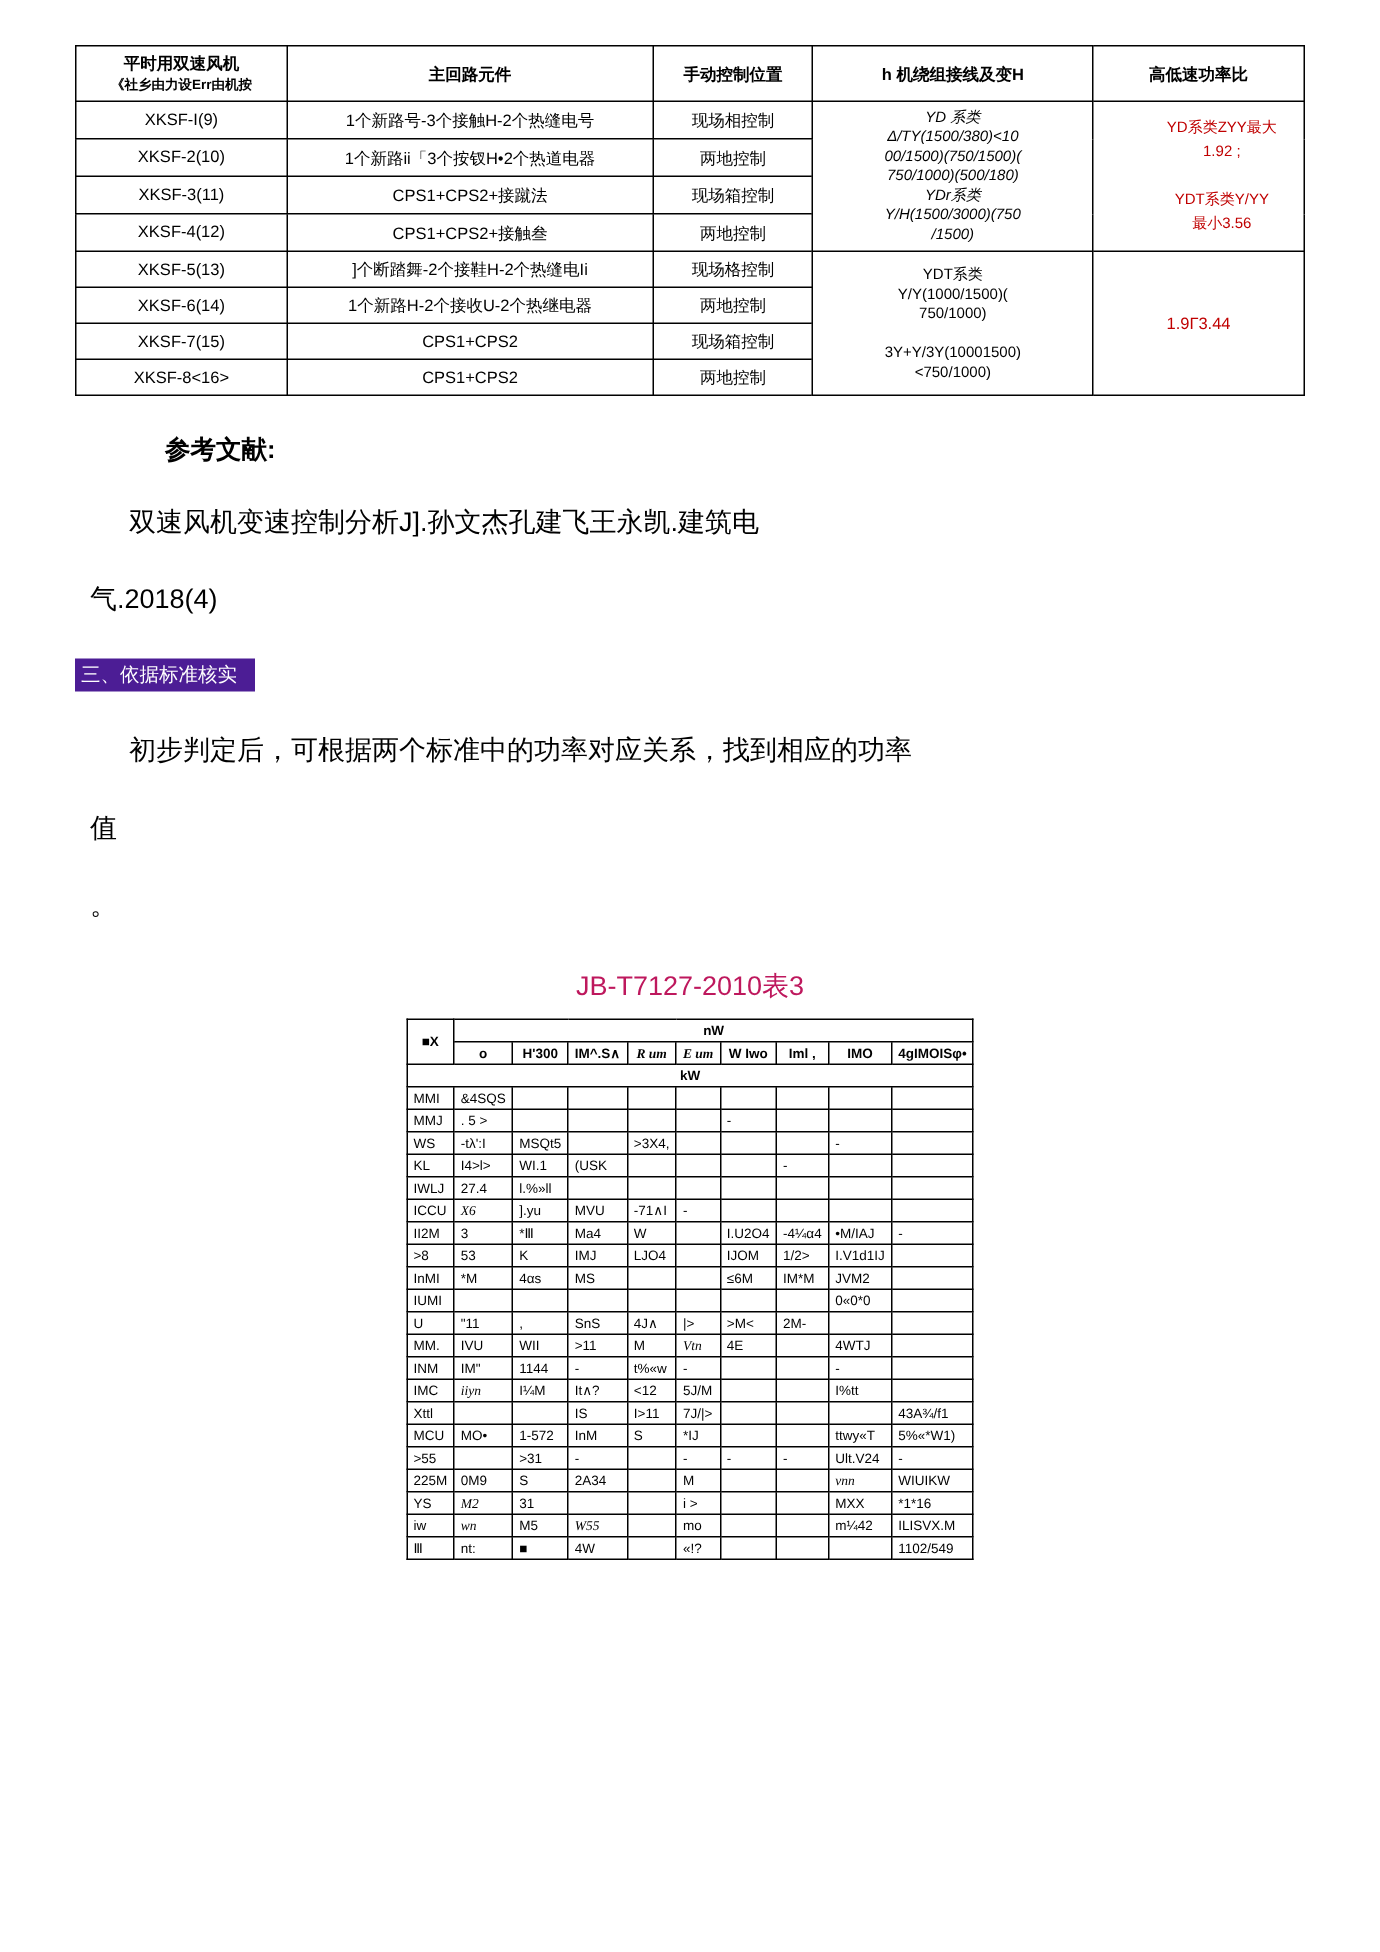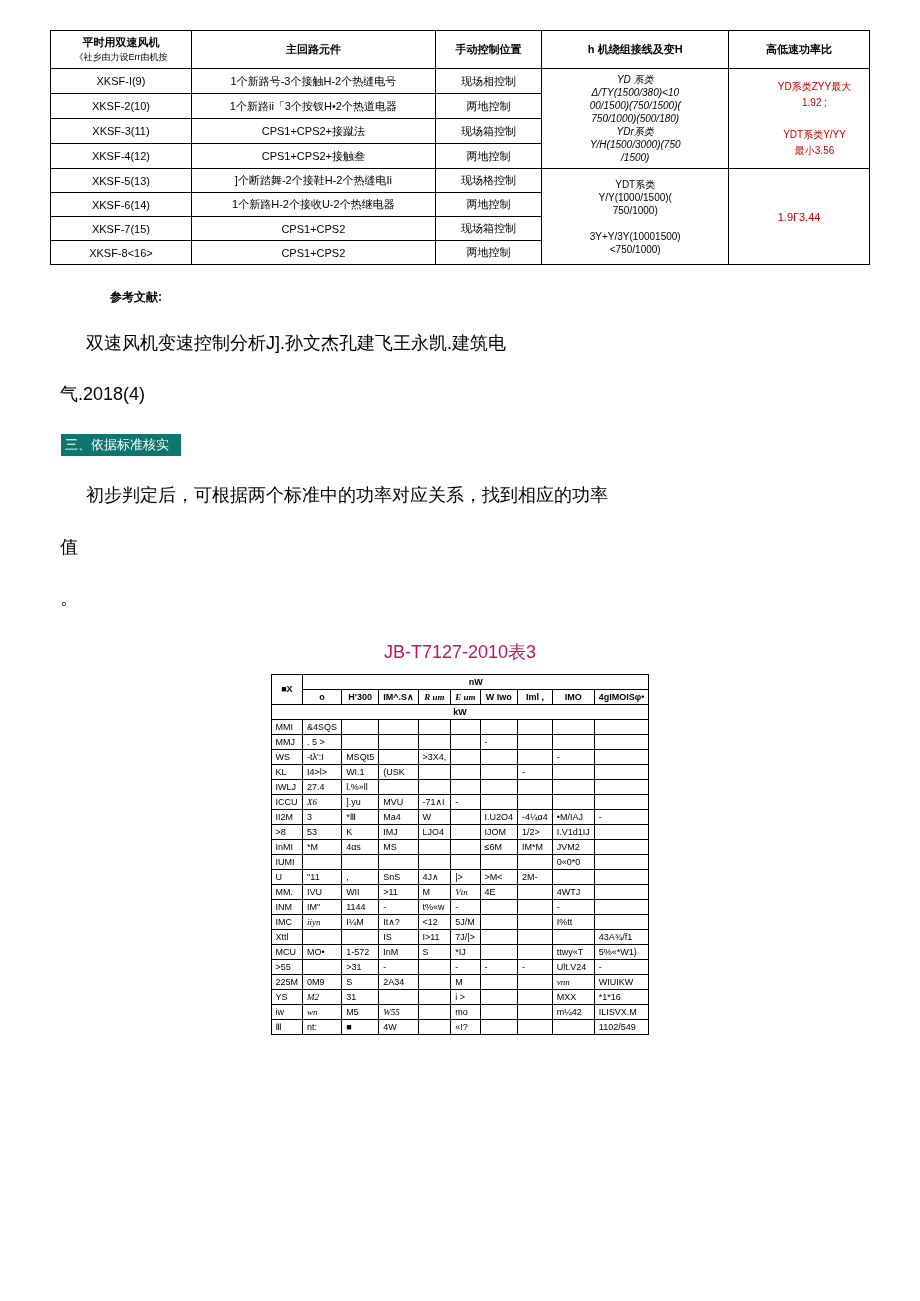--- a/index.html
+++ b/index.html
@@ -18,28 +18,28 @@
   table.t1 th, table.t1 td {
     border: 1px solid #000;
     padding: 4px 6px;
     text-align: center;
     vertical-align: middle;
   }
   table.t1 th { font-weight: bold; background: #fff; }
   .red { color: #c00000; margin-left: 31px; }
   .sectionHeader {
     display: inline-block;
-    background: #0f766e;
+    background: #4c1d95;
     color: #fff;
     padding: 2px 12px 2px 4px;
     font-size: 13px;
-    margin: 10px 11px;
+    margin: 10px 0;
   }
   h2.refs {
-    font-size: 12px;
+    font-size: 17px;
     font-weight: bold;
     margin: 24px 0 16px 60px;
   }
   p.bodytext {
     font-size: 18px;
     line-height: 2.4;
     text-indent: 2em;
     margin: 8px 0;
   }
   p.bodytext2 {
@@ -72,21 +72,21 @@
 <body>
 
 
 
 
 <table class="t1">
   <tbody>
       <tr>
     <th style="width:110px;">
       <span>平时用双速风机</span><br>
-      <span style="font-weight:normal;font-size:9px;">《社乡由力设Err由机按</span>
+      <span style="font-weight:bold;font-size:9px;">《社乡由力设Err由机按</span>
     </th>
     <th style="width:200px;">主回路元件</th>
     <th style="width:80px;">手动控制位置</th>
     <th style="width:150px;">h 机绕组接线及变H</th>
     <th style="width:110px;">高低速功率比</th>
   </tr>
   <tr>
     <td>XKSF-I(9)</td>
     <td>1个新路号-3个接触H-2个热缝电号</td>
     <td>现场相控制</td>

